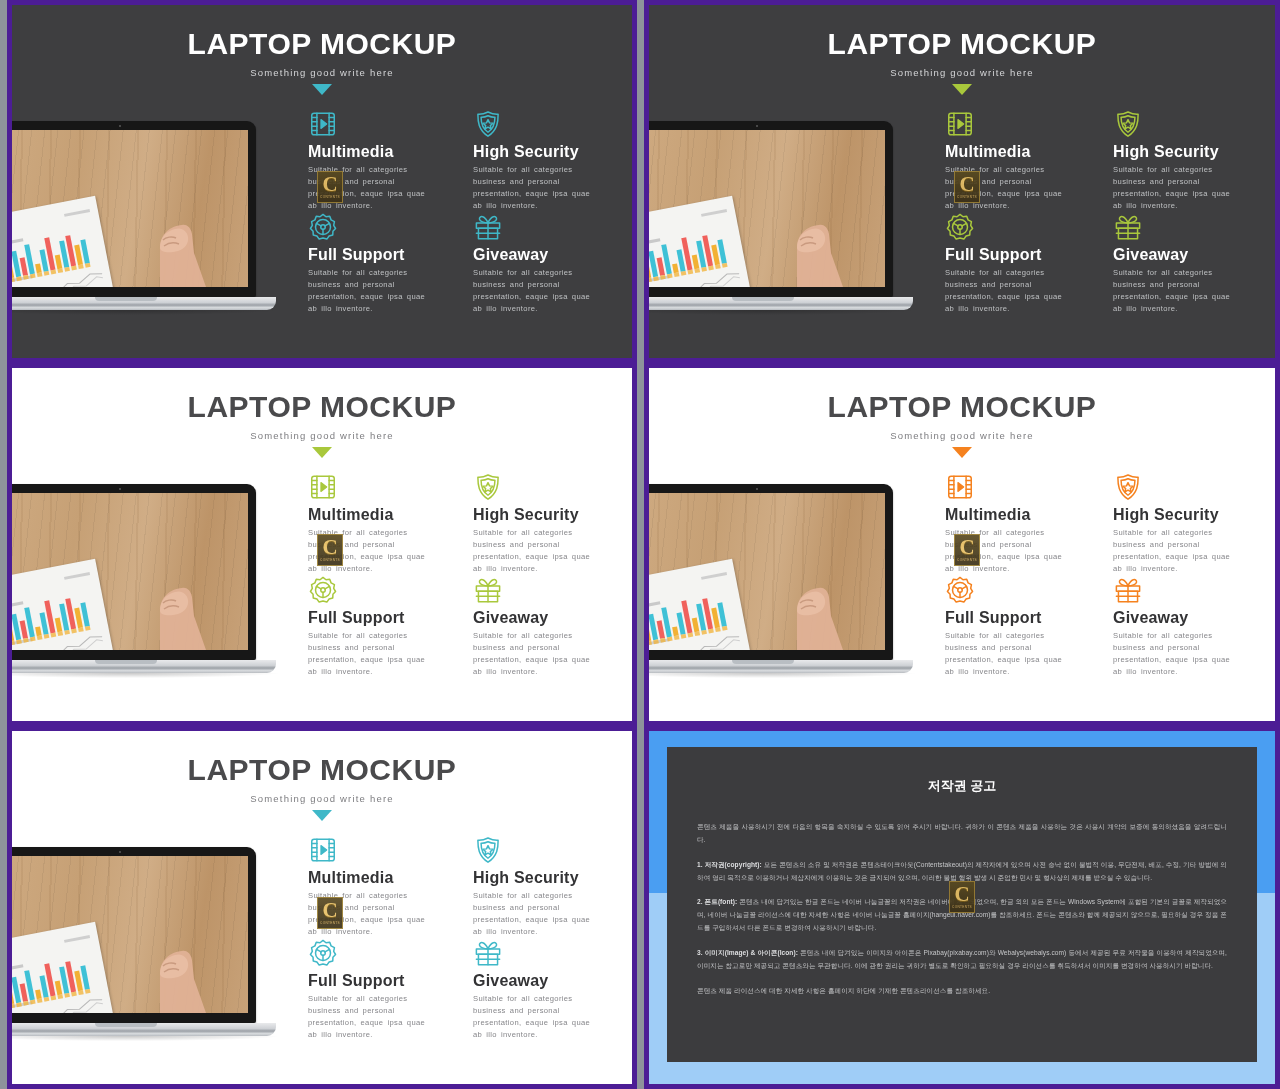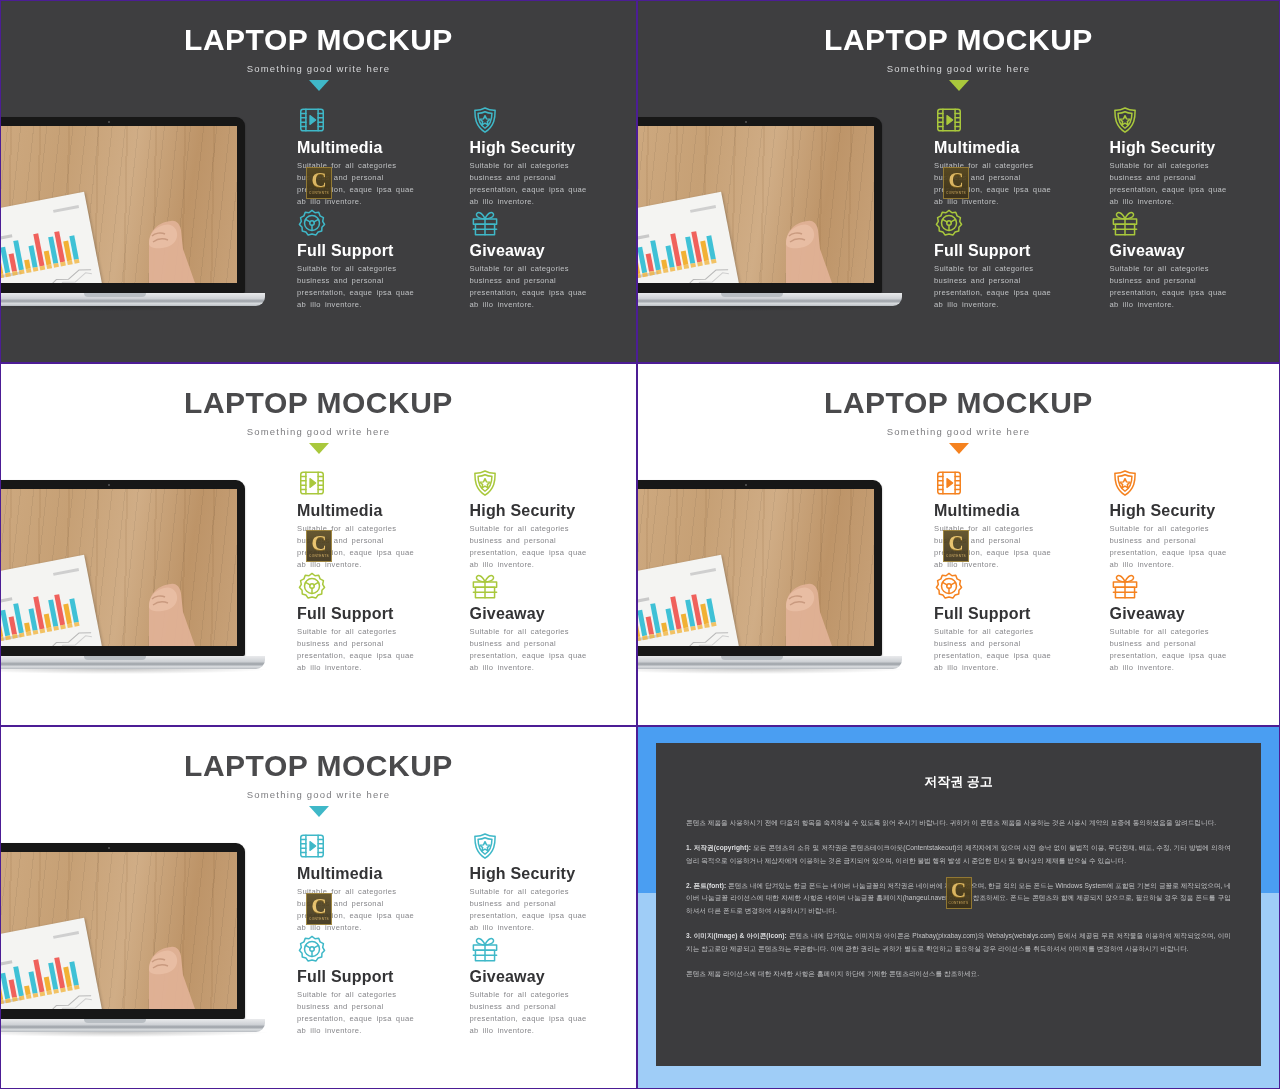--- a/index.html
+++ b/index.html
@@ -12,21 +12,22 @@
   #grid {
     width: 1280px; height: 1089px;
     display: grid;
     grid-template-columns: 637px 643px;
     grid-template-rows: 363px 363px 363px;
     background: #8e939b;
   }
   .slide {
     position: relative;
     overflow: hidden;
-    border: 1px solid #4c1d95;
+    border: 5px solid #4c1d95;
+    margin-left: 7px;
   }
   .slide-inner {
     position: absolute;
     inset: 0;
     overflow: hidden;
   }
   .bg-dark  { background: #3e3e40; }
   .bg-light { background: #ffffff; }
 
   

